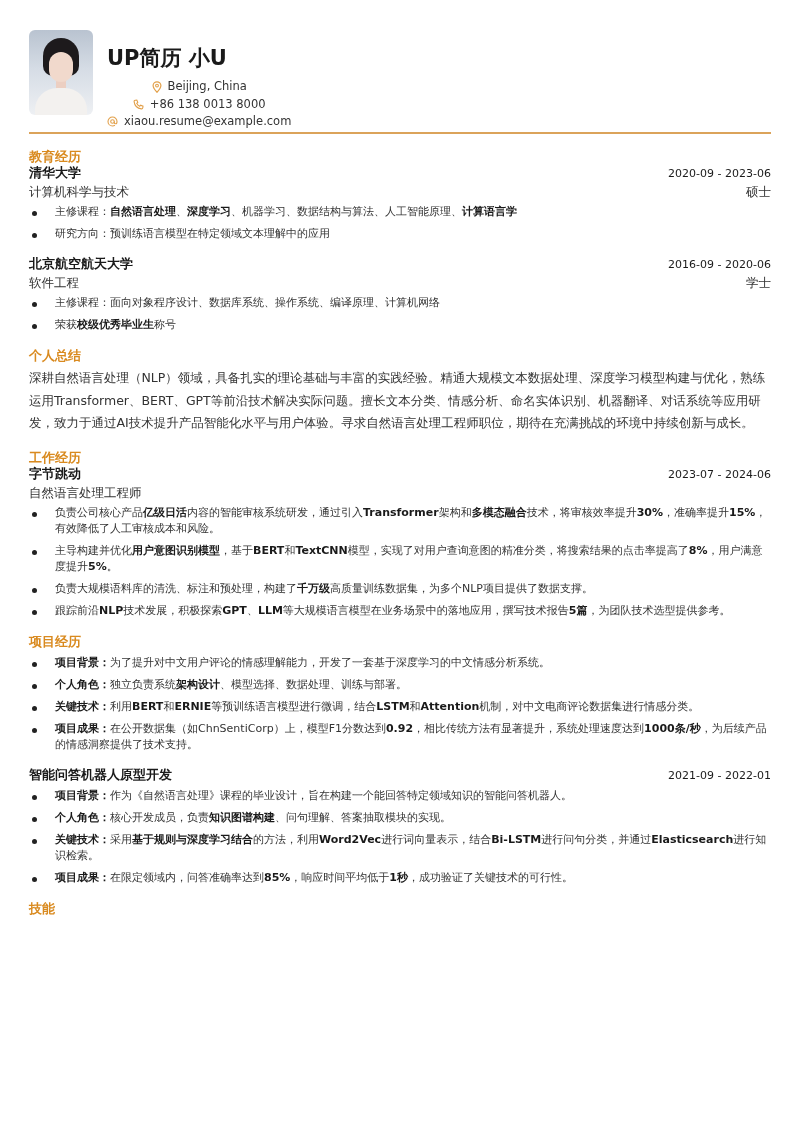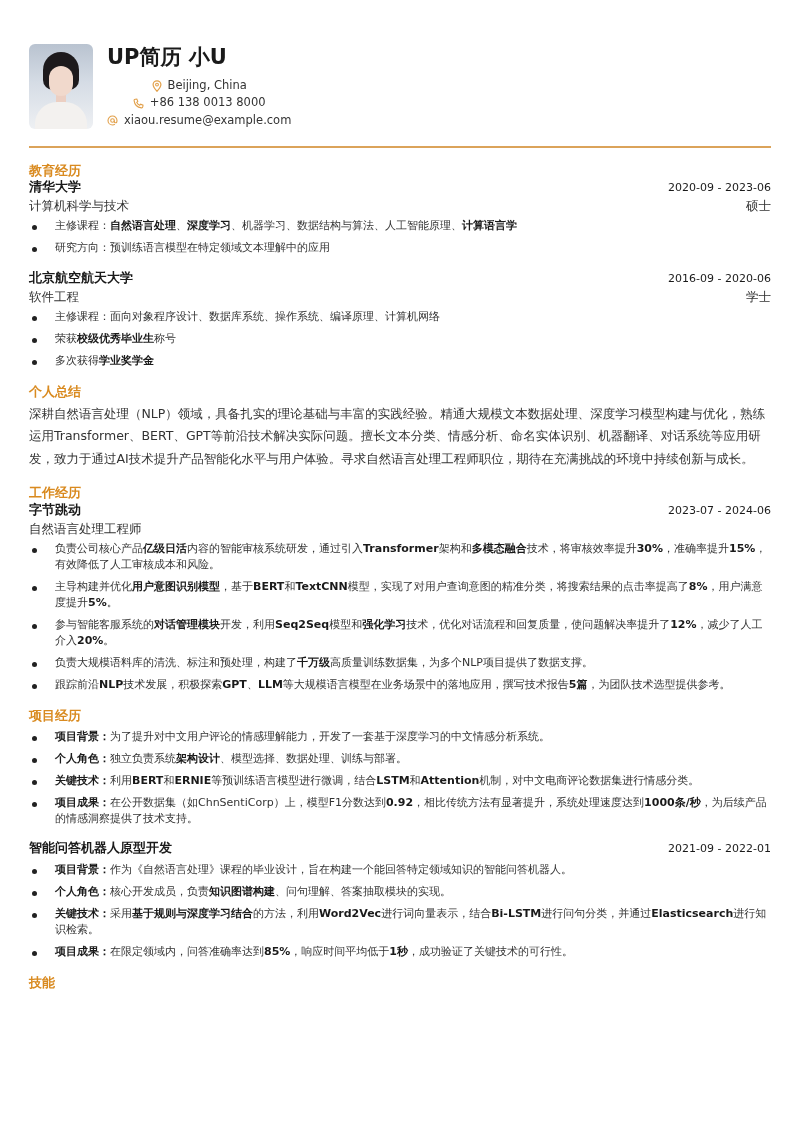--- a/index.html
+++ b/index.html
@@ -2,21 +2,21 @@
 <html><head>
 <meta charset="utf-8">
 <style>
   html, body { margin: 0; padding: 0; background: #ffffff; }
   body {
     width: 799px; height: 1130px; overflow: hidden;
     font-family: "DejaVu Sans", "Liberation Sans", sans-serif;
     color: #222222; font-size: 12.5px; line-height: 1.5;
   }
   .page { position: relative; padding: 0 28px 0 29px; }
-  .header { display: flex; align-items: center; height: 128px; padding-top: 16px; }
+  .header { display: flex; align-items: flex-end; height: 128px; padding-top: 2px; }
   .photo {
     width: 64px; height: 85px; border-radius: 6px; margin-top: 28px; margin-bottom: 15px;
     background: linear-gradient(180deg, #b9c3d0 0%, #d5dce5 45%, #eef0f3 100%);
     position: relative; overflow: hidden; flex: 0 0 auto;
   }
   .photo .hair { position: absolute; left: 14px; top: 8px; width: 36px; height: 38px; background: #1d1a1c; border-radius: 18px 18px 10px 10px; }
   .photo .face { position: absolute; left: 20px; top: 22px; width: 24px; height: 30px; background: #f1d9cc; border-radius: 12px 12px 12px 12px; }
   .photo .body { position: absolute; left: 6px; top: 58px; width: 52px; height: 40px; background: #f3f1ef; border-radius: 22px 22px 0 0; }
   .photo .neck { position: absolute; left: 27px; top: 48px; width: 10px; height: 14px; background: #eccfc2; }
   .head-info { margin-left: 14px; margin-top: 14px; }
@@ -104,40 +104,38 @@
       <span class="entry-name">北京航空航天大学</span>
       <span class="entry-date">2016-09 - 2020-06</span>
     </div>
     <div class="entry-sub">
       <span>软件工程</span>
       <span>学士</span>
     </div>
     <ul class="bullets">
         <li><span>主修课程：面向对象程序设计、数据库系统、操作系统、编译原理、计算机网络</span></li>
         <li><span>荣获</span><b>校级优秀毕业生</b><span>称号</span></li>
-        <li><span>多次获得</span><b>学业奖学金</b></li>
       </ul>
   </div>
 
   <div class="section-title">个人总结</div>
   <div class="summary">深耕自然语言处理（NLP）领域，具备扎实的理论基础与丰富的实践经验。精通大规模文本数据处理、深度学习模型构建与优化，熟练运用Transformer、BERT、GPT等前沿技术解决实际问题。擅长文本分类、情感分析、命名实体识别、机器翻译、对话系统等应用研发，致力于通过AI技术提升产品智能化水平与用户体验。寻求自然语言处理工程师职位，期待在充满挑战的环境中持续创新与成长。</div>
 
   <div class="section-title">工作经历</div>
   <div>
     <div class="entry-head">
       <span class="entry-name">字节跳动</span>
       <span class="entry-date">2023-07 - 2024-06</span>
     </div>
     <div class="entry-sub">
       <span>自然语言处理工程师</span>
     </div>
     <ul class="bullets">
         <li><span>负责公司核心产品</span><b>亿级日活</b><span>内容的智能审核系统研发，通过引入</span><b>Transformer</b><span>架构和</span><b>多模态融合</b><span>技术，将审核效率提升</span><b>30%</b><span>，准确率提升</span><b>15%</b><span>，有效降低了人工审核成本和风险。</span></li>
         <li><span>主导构建并优化</span><b>用户意图识别模型</b><span>，基于</span><b>BERT</b><span>和</span><b>TextCNN</b><span>模型，实现了对用户查询意图的精准分类，将搜索结果的点击率提高了</span><b>8%</b><span>，用户满意度提升</span><b>5%</b><span>。</span></li>
-        <li><span>参与智能客服系统的</span><b>对话管理模块</b><span>开发，利用</span><b>Seq2Seq</b><span>模型和</span><b>强化学习</b><span>技术，优化对话流程和回复质量，使问题解决率提升了</span><b>12%</b><span>，减少了人工介入</span><b>20%</b><span>。</span></li>
         <li><span>负责大规模语料库的清洗、标注和预处理，构建了</span><b>千万级</b><span>高质量训练数据集，为多个NLP项目提供了数据支撑。</span></li>
         <li><span>跟踪前沿</span><b>NLP</b><span>技术发展，积极探索</span><b>GPT</b><span>、</span><b>LLM</b><span>等大规模语言模型在业务场景中的落地应用，撰写技术报告</span><b>5篇</b><span>，为团队技术选型提供参考。</span></li>
       </ul>
   </div>
 
   <div class="section-title">项目经历</div>
   <div>
     <ul class="bullets">
         <li><b>项目背景：</b><span>为了提升对中文用户评论的情感理解能力，开发了一套基于深度学习的中文情感分析系统。</span></li>
         <li><b>个人角色：</b><span>独立负责系统</span><b>架构设计</b><span>、模型选择、数据处理、训练与部署。</span></li>

